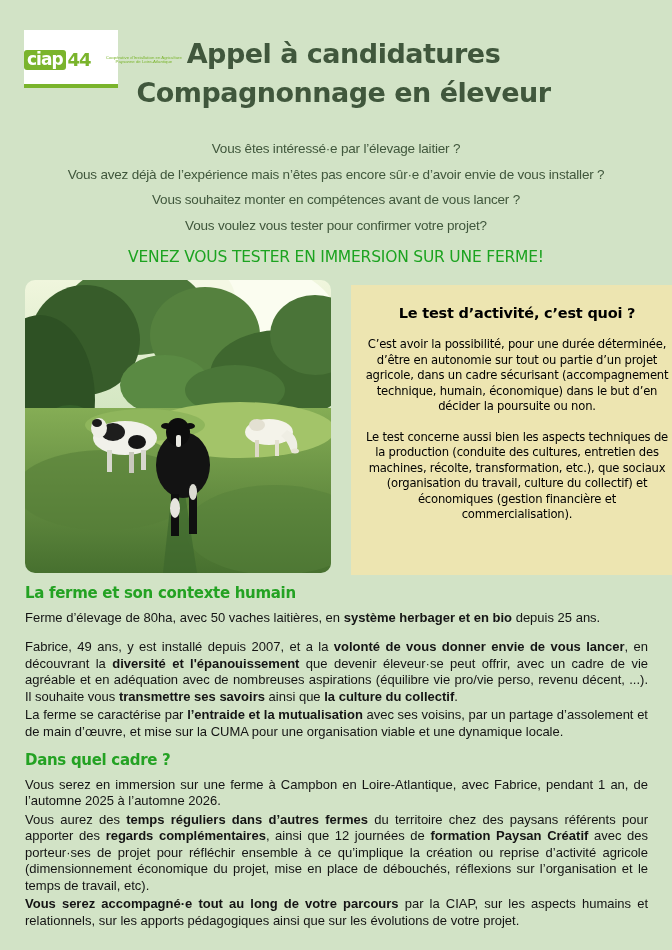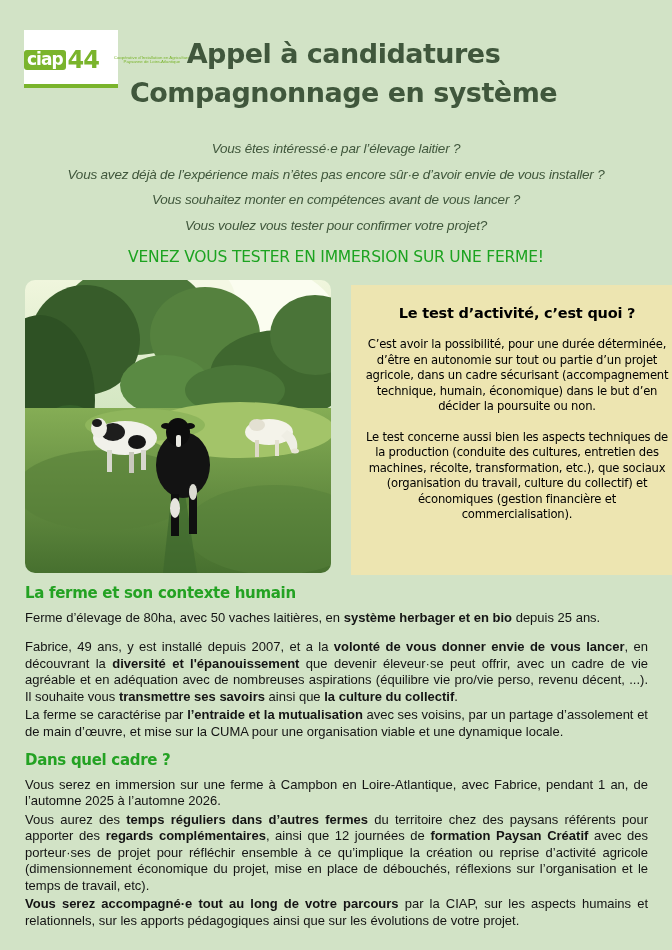--- a/index.html
+++ b/index.html
@@ -26,37 +26,37 @@
     padding-top:1px;
   }
   .logo-sprig{height:12px;margin-top:-1px;}
   .logo-row{display:flex;align-items:center;gap:2px;line-height:1;margin-top:0px;}
   .logo-ciap{
     background:var(--logo-green);color:#ffffff;font-family:"DejaVu Sans",sans-serif;
     font-weight:bold;font-size:17px;padding:1px 3px 2px 3px;border-radius:3px;letter-spacing:-1px;
   }
   .logo-num{
     color:var(--logo-green);font-family:"DejaVu Sans",sans-serif;
-    font-weight:bold;font-size:24px;letter-spacing:-1px;
+    font-weight:bold;font-size:18px;letter-spacing:-1px;
   }
   .logo-tagline{
     color:var(--logo-green);font-size:6px;line-height:6px;text-align:center;
     transform:scale(0.72);transform-origin:center top;white-space:nowrap;margin-top:2px;
   }
   .logo-bar{position:absolute;bottom:0;left:0;width:100%;height:4px;background:var(--logo-green);}
   
   .title{
     position:absolute;left:70px;right:55px;top:34px;text-align:center;
     font-family:"DejaVu Sans",sans-serif;font-weight:bold;font-size:27px;line-height:39px;
     color:var(--dark-green);letter-spacing:-0.5px;
   }
   
   .questions{
     position:absolute;left:0;top:136px;width:672px;text-align:center;
-    color:var(--dark-green);font-style:italic;font-size:13.5px;line-height:25.5px;
+    color:var(--dark-green);font-size:13.5px;line-height:25.5px;
     letter-spacing:-0.2px;
   }
   .questions .q{white-space:nowrap;}
   
   .cta{
     position:absolute;left:0;top:248px;width:672px;text-align:center;
     font-family:"DejaVu Sans",sans-serif;font-weight:normal;font-size:15.5px;
     color:var(--cta-green);letter-spacing:-0.2px;
   }
   
@@ -112,21 +112,21 @@
   </div>
   <div class="logo-tagline">
     <div>Coopérative d’Installation en Agriculture</div>
     <div>Paysanne de Loire-Atlantique</div>
   </div>
   <div class="logo-bar"></div>
 </div>
 
 <div class="title">
   <div>Appel à candidatures</div>
-  <div>Compagnonnage en système</div>
+  <div>Compagnonnage en éleveur</div>
 </div>
 
 <div class="questions">
   <div class="q">Vous êtes intéressé·e par l’élevage laitier ?</div>
   <div class="q">Vous avez déjà de l’expérience mais n’êtes pas encore sûr·e d’avoir envie de vous installer ?</div>
   <div class="q">Vous souhaitez monter en compétences avant de vous lancer ?</div>
   <div class="q">Vous voulez vous tester pour confirmer votre projet?</div>
 </div>
 
 <div class="cta">VENEZ VOUS TESTER EN IMMERSION SUR UNE FERME!</div>

